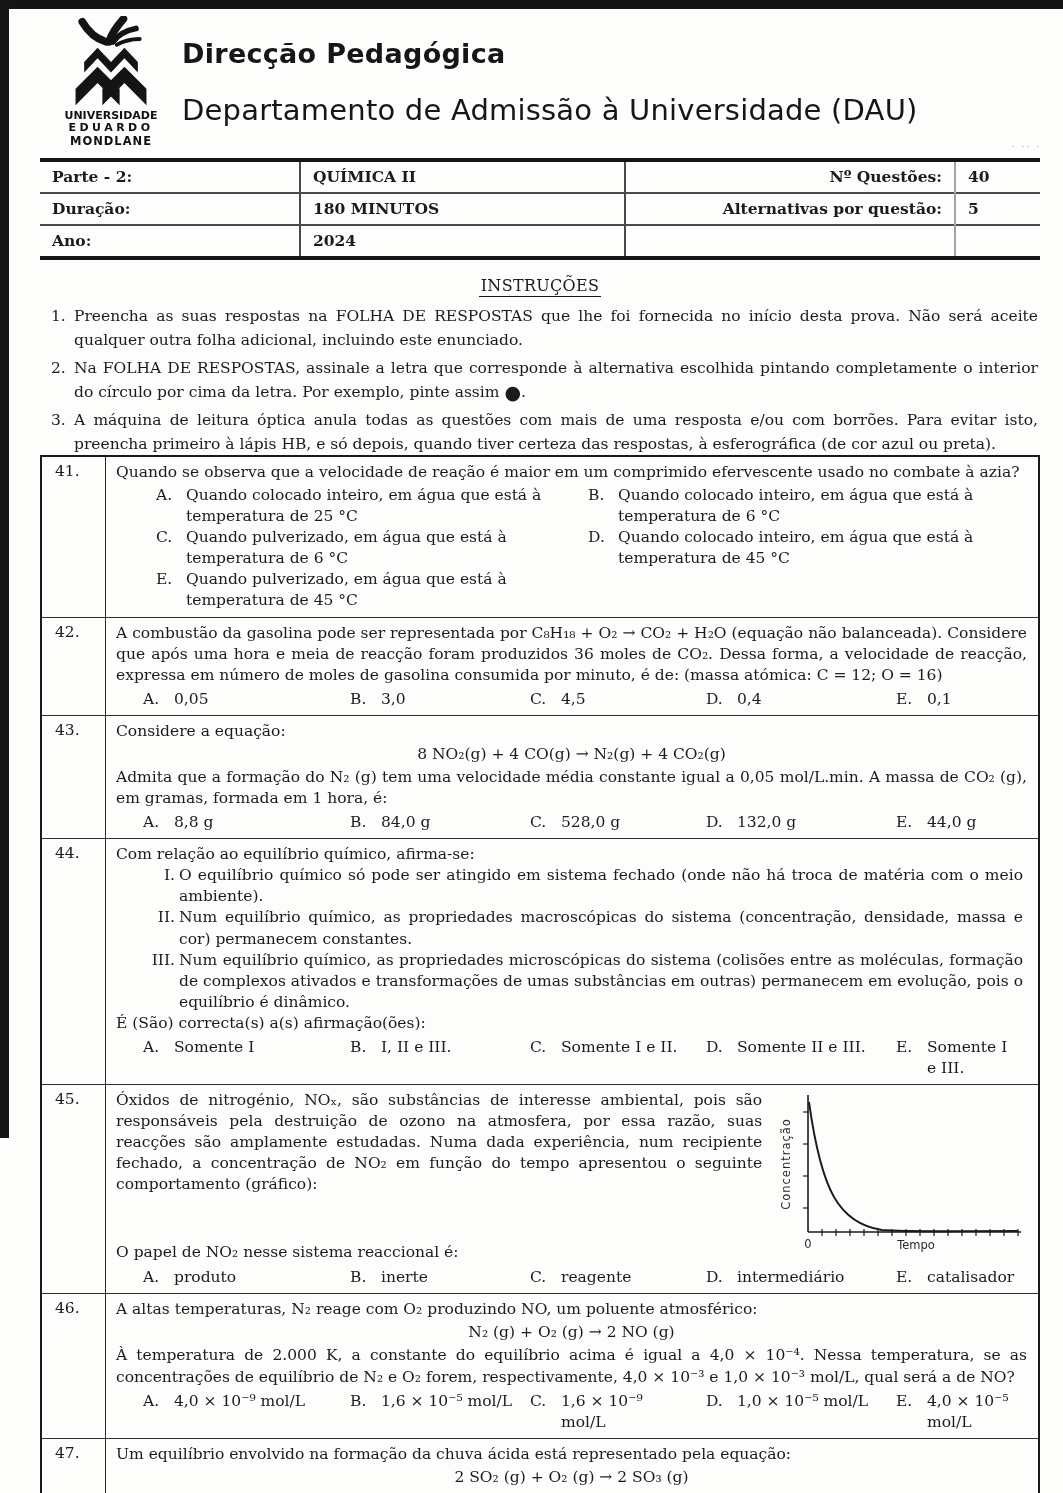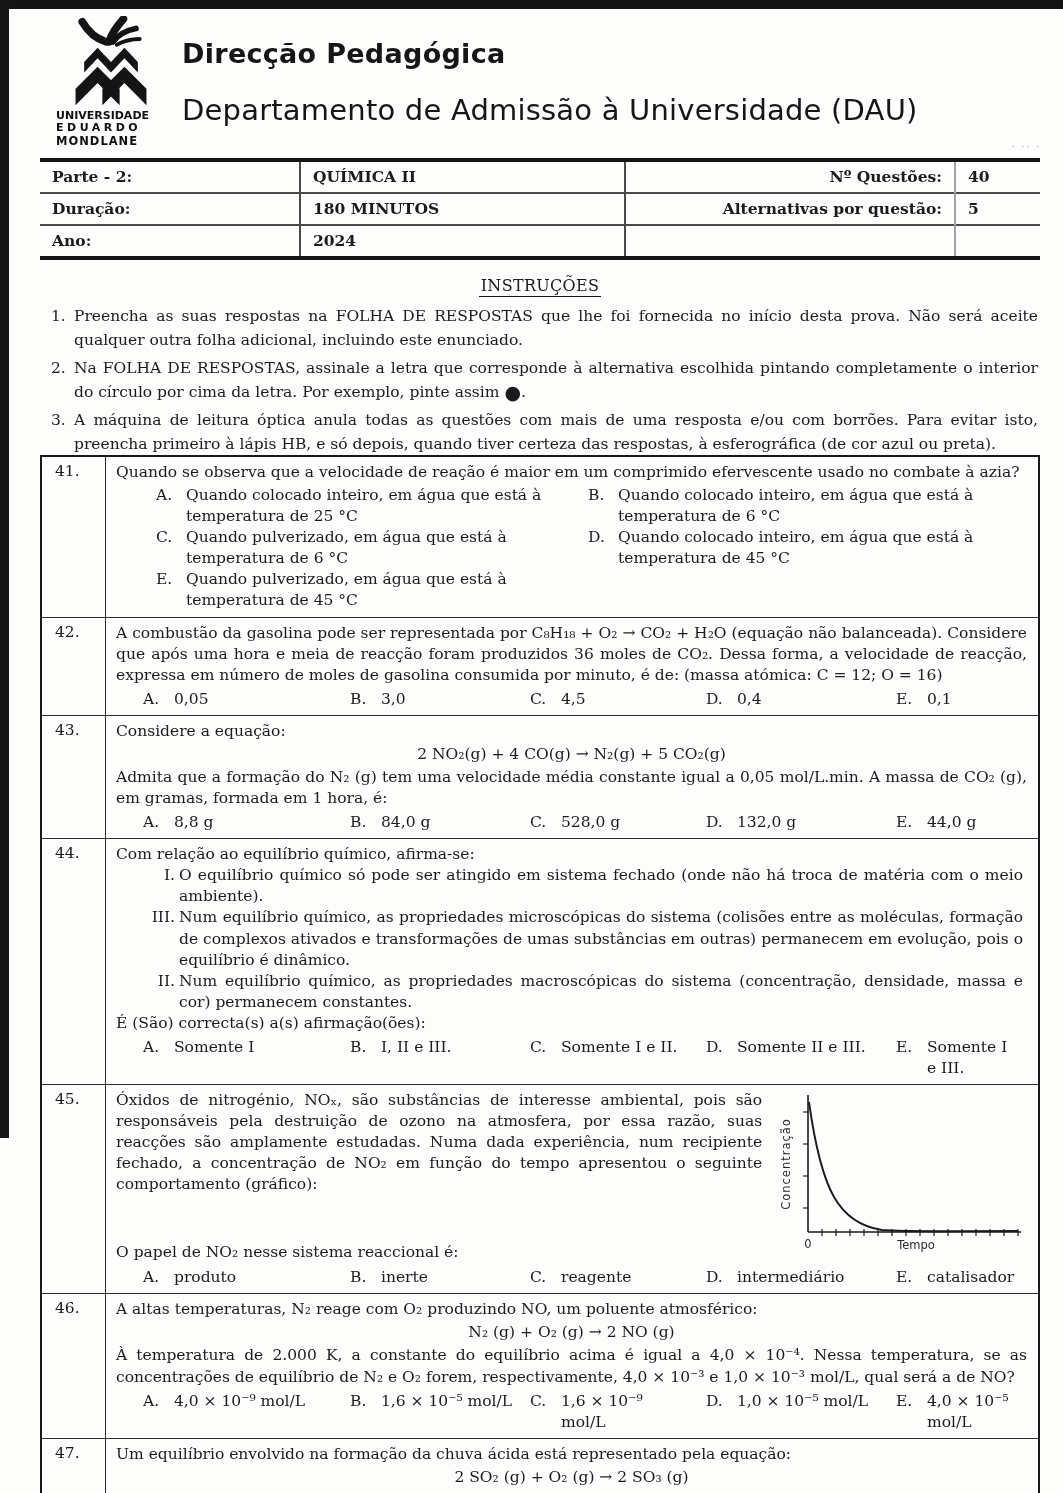--- a/index.html
+++ b/index.html
@@ -8,21 +8,21 @@
     position: relative; width: 1063px; height: 1493px; overflow: hidden;
     background: #fdfdfc; color: #1b1b1b;
     font-family: "DejaVu Serif", "DejaVu Sans", serif;
     font-size: 15.5px;
   }
   .topbar { position:absolute; top:0; left:0; width:100%; height:9px; background:#141414; }
   .leftbar { position:absolute; top:0; left:0; width:9px; height:1138px; background:#161616; }
 
   
   .header { position:absolute; top:16px; left:56px; display:flex; }
-  .logo { width:110px; text-align:left; }
+  .logo { width:110px; text-align:center; }
   .logo svg { display:block; margin:0 auto 2px auto; }
   .logo-text { font-family:"DejaVu Sans", sans-serif; font-weight:bold; color:#111; line-height:1.12; }
   .logo-l1 { font-size:11px; }
   .logo-l2 { font-size:11px; letter-spacing:3.5px; }
   .logo-l3 { font-size:11.5px; letter-spacing:1px; }
   .titles { margin-left:16px; padding-top:22px; font-family:"DejaVu Sans", sans-serif; color:#161616; }
   .title1 { font-size:27px; font-weight:600; letter-spacing:.3px; }
   .title2 { font-size:29px; font-weight:500; letter-spacing:.2px; margin-top:24px; }
   .scan-noise { position:absolute; top:142px; right:22px; color:#9a9a9a; font-size:9px; letter-spacing:2px; }
 
@@ -218,21 +218,21 @@
               <span class="otext">0,1</span>
             </div>
         </div>
       </div>
     </div>
 
     <div class="qrow r43">
       <div class="qnum">43.</div>
       <div class="qbody">
         <div class="qtext">Considere a equação:</div>
-        <div class="equation">2 NO₂(g) + 4 CO(g)  →  N₂(g) + 5 CO₂(g)</div>
+        <div class="equation">8 NO₂(g) + 4 CO(g)  →  N₂(g) + 4 CO₂(g)</div>
         <div class="qtext">Admita que a formação do N₂ (g) tem uma velocidade média constante igual a 0,05 mol/L.min. A massa de CO₂ (g), em gramas, formada em 1 hora, é:</div>
         <div class="opts-row">
           <div class="opt">
               <span class="letter">A.</span>
               <span class="otext">8,8 g</span>
             </div>
           <div class="opt">
               <span class="letter">B.</span>
               <span class="otext">84,0 g</span>
             </div>
@@ -254,26 +254,26 @@
 
     <div class="qrow r44">
       <div class="qnum">44.</div>
       <div class="qbody">
         <div class="qtext">Com relação ao equilíbrio químico, afirma-se:</div>
         <div class="stmt">
             <span class="numeral">I.</span>
             <span class="stext">O equilíbrio químico só pode ser atingido em sistema fechado (onde não há troca de matéria com o meio ambiente).</span>
           </div>
         <div class="stmt">
+            <span class="numeral">II.</span>
+            <span class="stext">Num equilíbrio químico, as propriedades macroscópicas do sistema (concentração, densidade, massa e cor) permanecem constantes.</span>
+          </div>
+        <div class="stmt">
             <span class="numeral">III.</span>
             <span class="stext">Num equilíbrio químico, as propriedades microscópicas do sistema (colisões entre as moléculas, formação de complexos ativados e transformações de umas substâncias em outras) permanecem em evolução, pois o equilíbrio é dinâmico.</span>
-          </div>
-        <div class="stmt">
-            <span class="numeral">II.</span>
-            <span class="stext">Num equilíbrio químico, as propriedades macroscópicas do sistema (concentração, densidade, massa e cor) permanecem constantes.</span>
           </div>
         <div class="qtext">É (São) correcta(s) a(s) afirmação(ões):</div>
         <div class="opts-row">
           <div class="opt">
               <span class="letter">A.</span>
               <span class="otext">Somente I</span>
             </div>
           <div class="opt">
               <span class="letter">B.</span>
               <span class="otext">I, II e III.</span>

